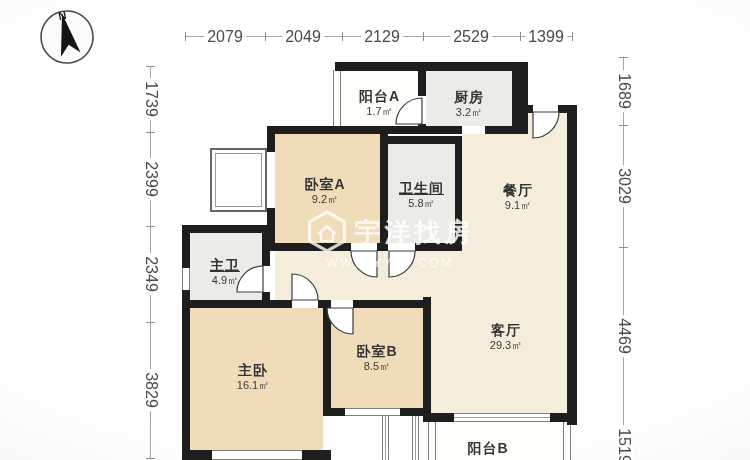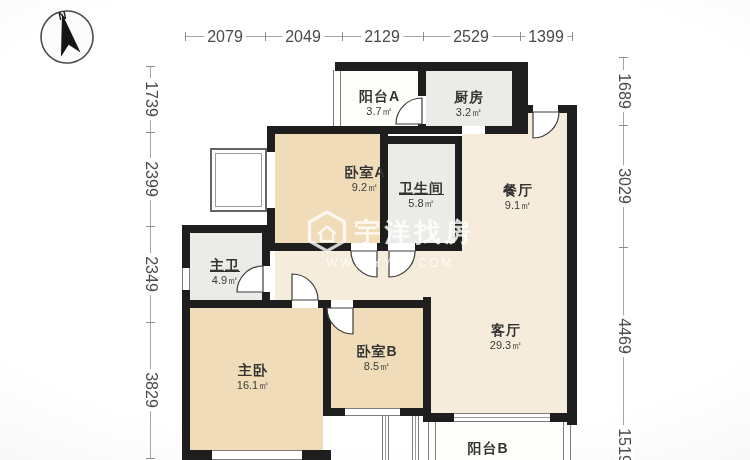--- a/index.html
+++ b/index.html
@@ -111,27 +111,27 @@
       <path d="M377,251 L377,277 A26,26 0 0 1 351,251 Z"></path>
       <path d="M389,251 L389,277 A26,26 0 0 0 415,251 Z"></path>
       <path d="M263,292 L263,266 A26,26 0 0 0 237,292 Z"></path>
       <path d="M292,300 L292,274 A26,26 0 0 1 318,300 Z"></path>
       <path d="M353,308 L353,334 A26,26 0 0 1 327,308 Z"></path>
     </g>
   </svg>
 
   <div class="rl" style="left:341px;top:89px;width:77px;">
     <span class="nm">阳台A</span>
-    <span class="ar">3.7㎡</span>
+    <span class="ar">1.7㎡</span>
   </div>
   <div class="rl" style="left:424px;top:90px;width:90px;">
     <span class="nm">厨房</span>
     <span class="ar">3.2㎡</span>
   </div>
-  <div class="rl" style="left:275px;top:165px;width:100px;margin-left:40px;">
+  <div class="rl" style="left:275px;top:177px;width:100px;">
     <span class="nm">卧室A</span>
     <span class="ar">9.2㎡</span>
   </div>
   <div class="rl" style="left:388px;top:181px;width:67px;">
     <span class="nm u">卫生间</span>
     <span class="ar">5.8㎡</span>
   </div>
   <div class="rl" style="left:468px;top:183px;width:100px;">
     <span class="nm">餐厅</span>
     <span class="ar">9.1㎡</span>

